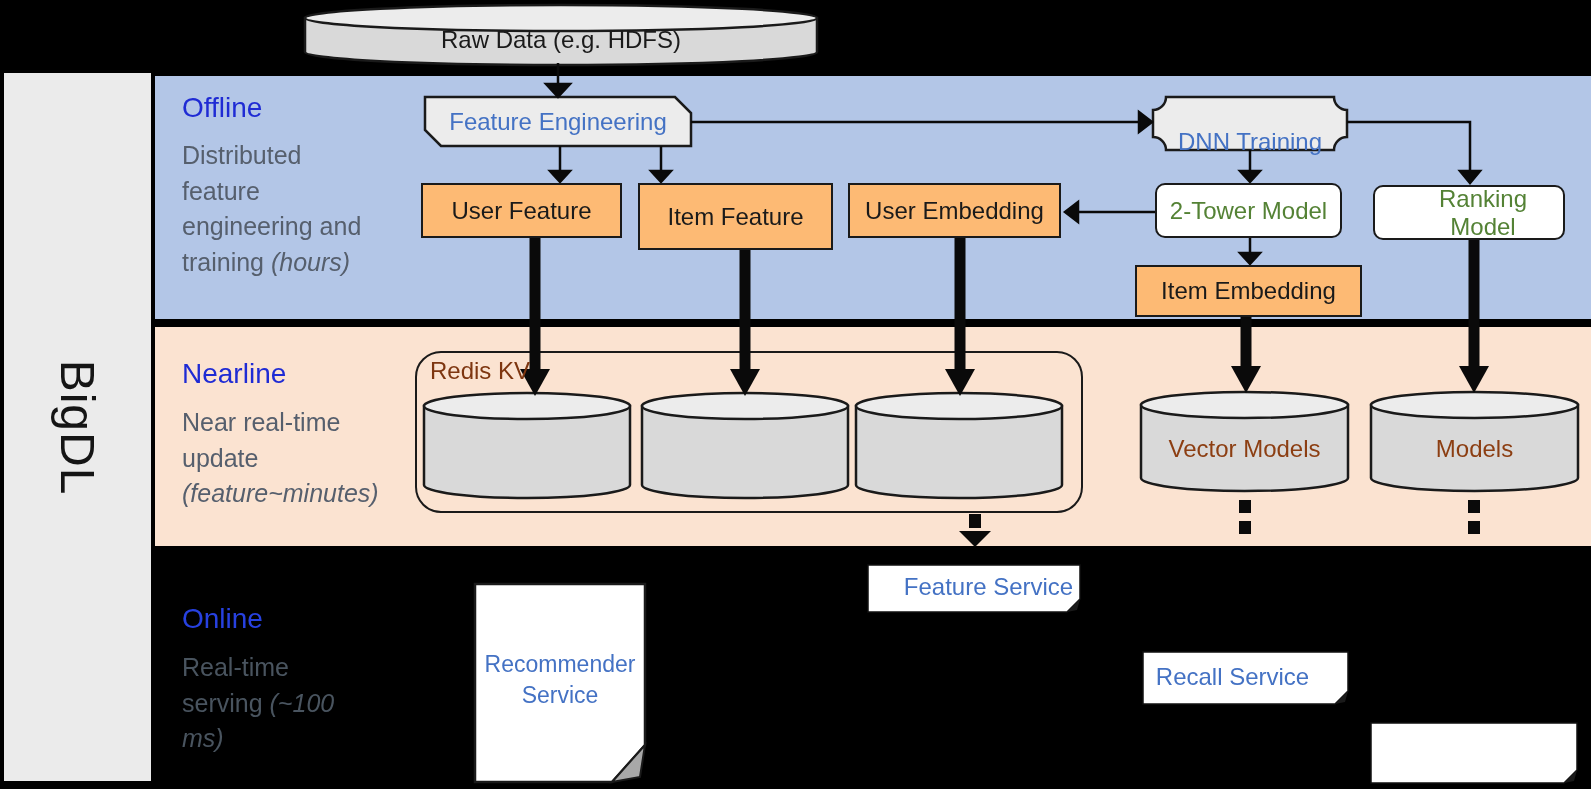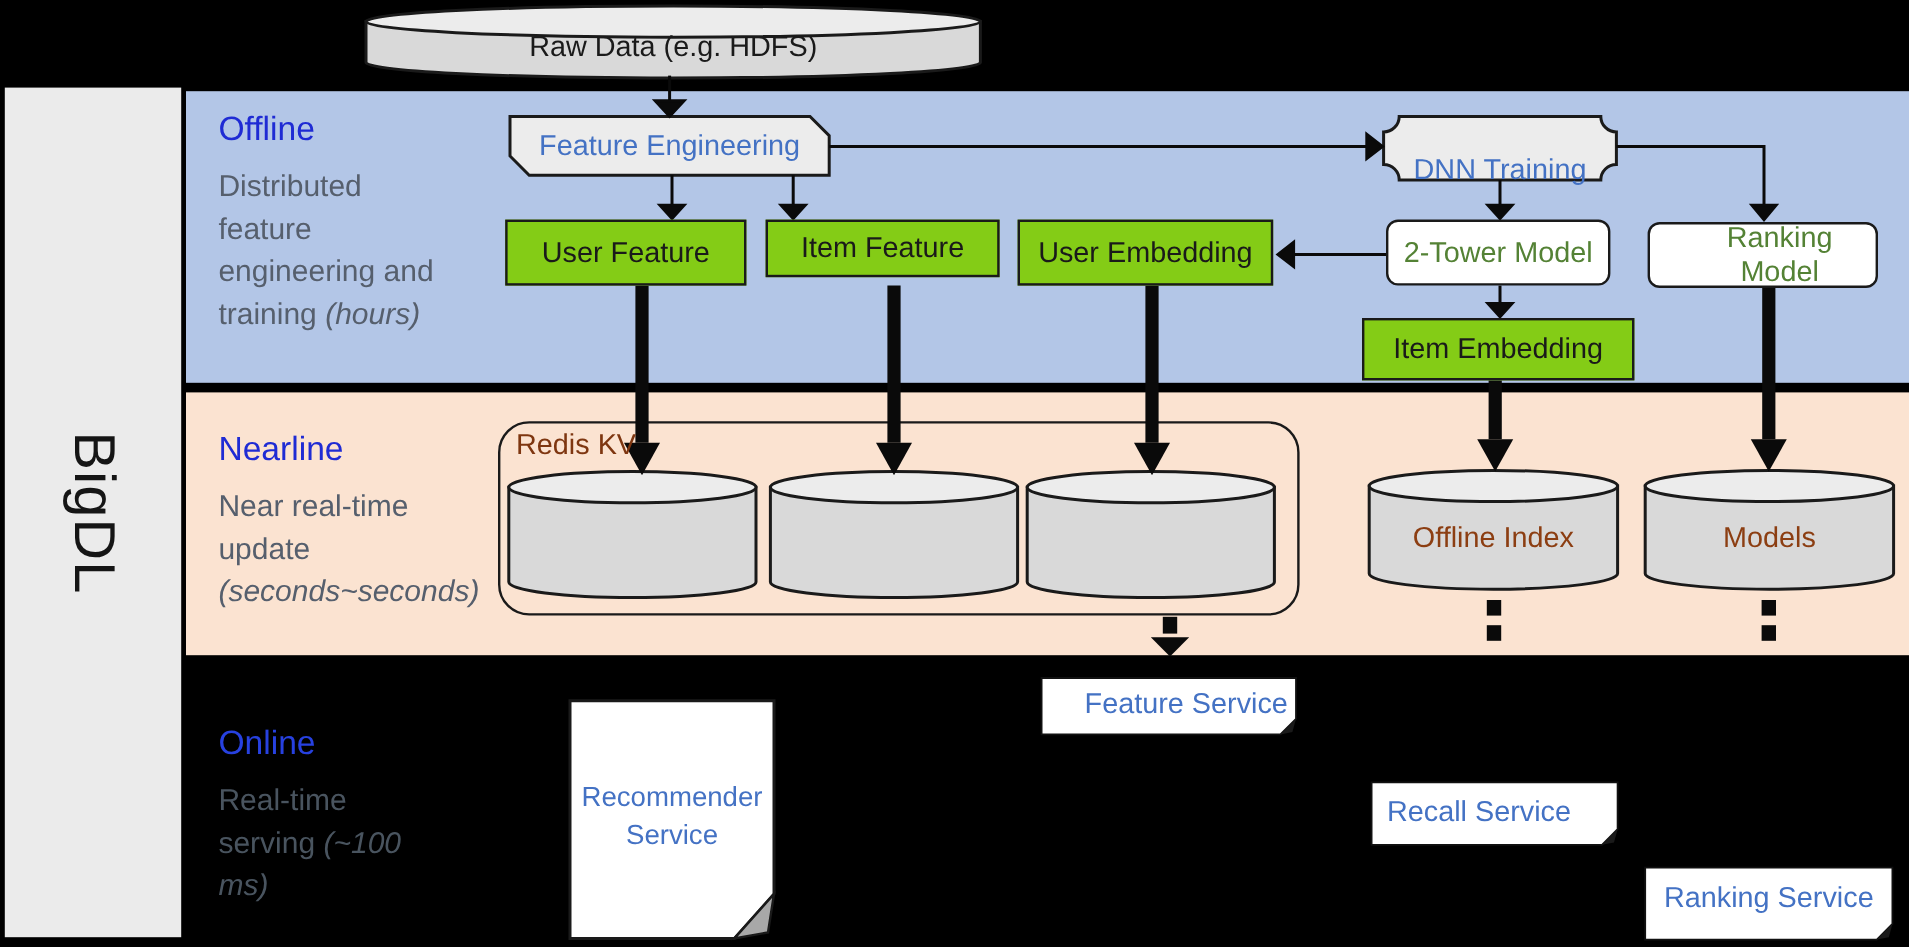--- a/index.html
+++ b/index.html
@@ -15,21 +15,21 @@
   .sidebar .brand{transform:rotate(90deg);font-size:48px;color:#151515;letter-spacing:1px;white-space:nowrap;}
   
   .sec-title{position:absolute;font-size:28px;color:#1f2bd4;}
   .sec-desc{position:absolute;font-size:25px;color:#565f6d;line-height:1.42;}
   .sec-desc .note{font-style:italic;}
   .sec-desc.on-black{color:#49545f;}
   
   .node-label{position:absolute;display:flex;align-items:center;justify-content:center;
               text-align:center;font-size:24px;}
   .gray-box{position:absolute;display:flex;align-items:center;justify-content:center;
-            background:#84cc16;border:2.5px solid #1a1a1a;box-sizing:border-box;
+            background:#fdba74;border:2.5px solid #1a1a1a;box-sizing:border-box;
             color:#1a1a1a;font-size:24px;text-align:center;}
   .round-box{position:absolute;display:flex;align-items:center;justify-content:center;
              background:#ffffff;border:2.5px solid #1a1a1a;border-radius:10px;box-sizing:border-box;
              font-size:24px;text-align:center;}
   .txt-blue{color:#4472c4;}
   .txt-green{color:#548235;}
   .txt-brown{color:#8c3e12;}
   .redis-container{position:absolute;left:415px;top:351px;width:668px;height:162px;
                    border:2.5px solid #1a1a1a;border-radius:26px;box-sizing:border-box;}
   .redis-label{position:absolute;left:430px;top:357px;font-size:24px;color:#7e3610;}
@@ -179,42 +179,41 @@
 
   <div class="sec-title lbl" style="left:182px;top:92px;">Offline</div>
   <div class="sec-desc lbl" style="left:182px;top:138px;width:195px;">
     <span>Distributed feature engineering and training</span>
     <span class="note">(hours)</span>
   </div>
 
   <div class="sec-title lbl" style="left:182px;top:358px;">Nearline</div>
   <div class="sec-desc lbl" style="left:182px;top:405px;width:215px;">
     <span>Near real-time update</span>
-    <span class="note">(seconds~seconds)</span>
+    <span class="note">(feature~minutes)</span>
   </div>
 
   <div class="sec-title lbl" style="left:182px;top:603px;color:#2741e0;">Online</div>
   <div class="sec-desc on-black lbl" style="left:182px;top:650px;width:175px;">
     <span>Real-time serving</span>
     <span class="note">(~100 ms)</span>
   </div>
 
   <div class="node-label txt-blue lbl" style="left:425px;top:97px;width:266px;height:49px;">Feature Engineering</div>
   <div class="node-label txt-blue lbl" style="left:1153px;top:97px;width:194px;height:53px;margin-top:18px;">DNN Training</div>
 
   <div class="gray-box lbl" style="left:421px;top:183px;width:201px;height:55px;">User Feature</div>
-  <div class="gray-box lbl" style="left:638px;top:183px;width:195px;height:48px;">Item Feature</div>
+  <div class="gray-box lbl" style="left:638px;top:183px;width:195px;height:67px;">Item Feature</div>
   <div class="gray-box lbl" style="left:848px;top:183px;width:213px;height:55px;">User Embedding</div>
   <div class="gray-box lbl" style="left:1135px;top:265px;width:227px;height:52px;">Item Embedding</div>
 
   <div class="round-box txt-green lbl" style="left:1155px;top:183px;width:187px;height:55px;">2-Tower Model</div>
   <div class="round-box txt-green lbl" style="left:1373px;top:185px;width:192px;height:55px;padding-left:28px;">Ranking Model</div>
 
   <div class="redis-label lbl">Redis KV</div>
-  <div class="node-label txt-brown lbl" style="left:1141px;top:424px;width:207px;height:50px;">Offline Index</div>
+  <div class="node-label txt-brown lbl" style="left:1141px;top:424px;width:207px;height:50px;">Vector Models</div>
   <div class="node-label txt-brown lbl" style="left:1371px;top:424px;width:207px;height:50px;">Models</div>
 
   <div class="node-label txt-blue lbl" style="left:480px;top:590px;width:160px;height:180px;font-size:23px;line-height:1.35;">Recommender Service</div>
   <div class="node-label txt-blue lbl" style="left:868px;top:565px;width:241px;height:44px;">Feature Service</div>
   <div class="node-label txt-blue lbl" style="left:1143px;top:652px;width:179px;height:49px;">Recall Service</div>
-  <div class="node-label txt-blue lbl" style="left:1371px;top:721px;width:206px;height:56px;">Ranking Service</div>
 
 </div>
 
 </body></html>

